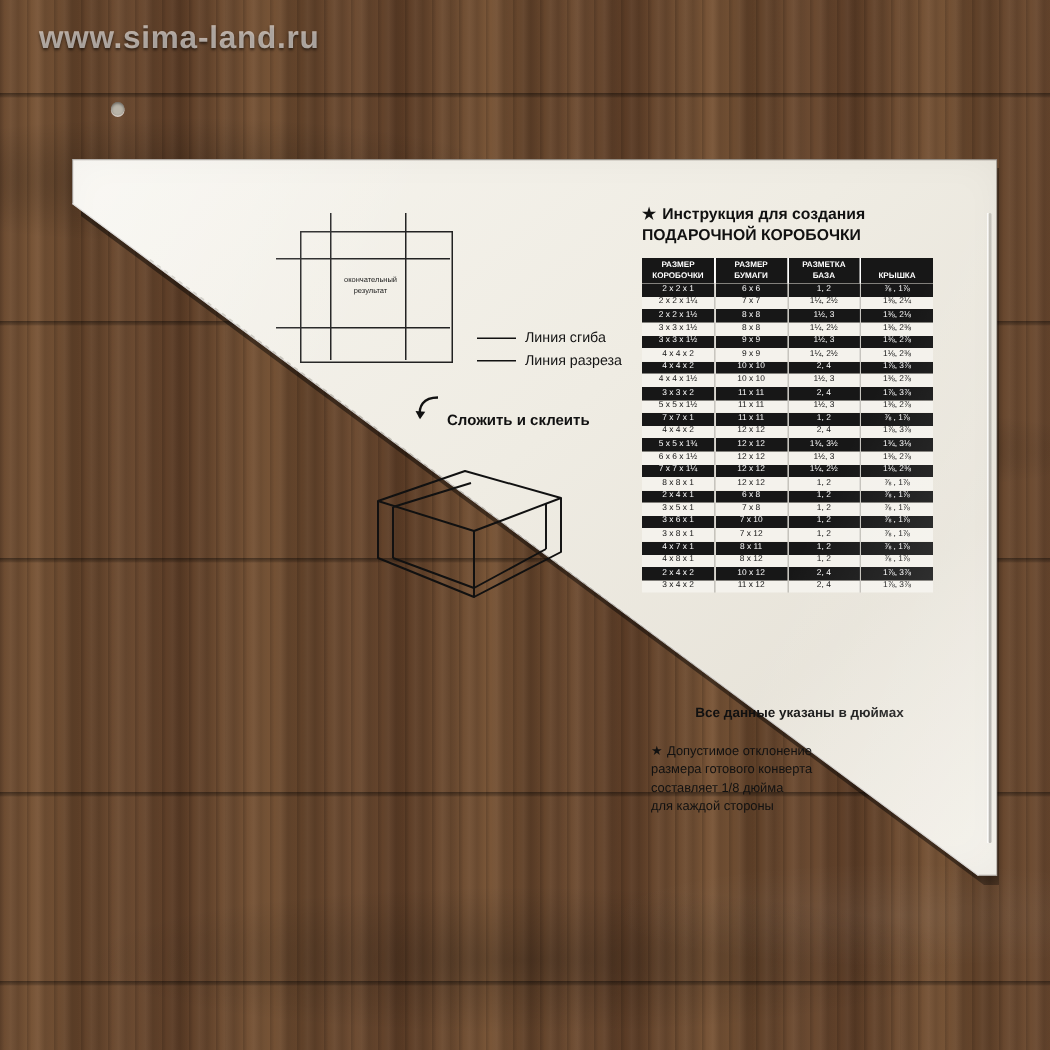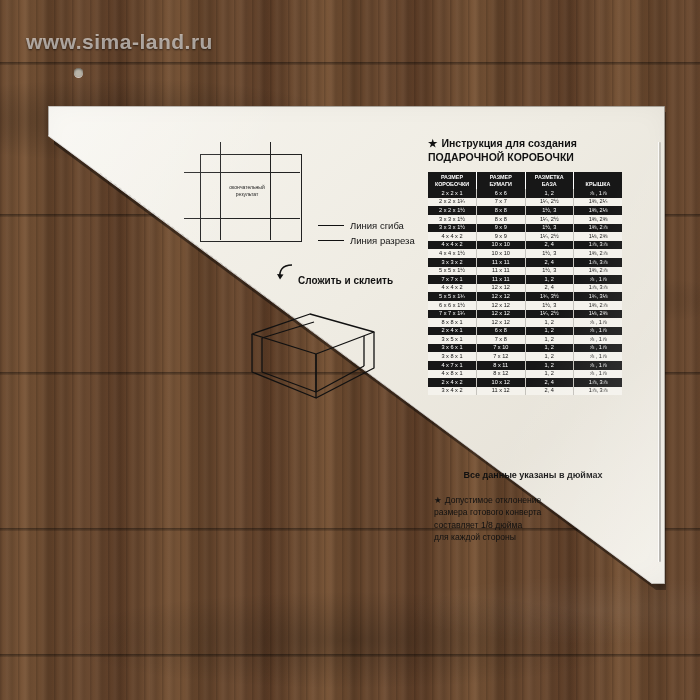--- a/index.html
+++ b/index.html
@@ -49,21 +49,20 @@
   .watermark {
     position: absolute;
     left: 26px;
     top: 14px;
     font-size: 21px;
     font-weight: bold;
     letter-spacing: .5px;
     color: rgba(255,255,255,0.58);
     text-shadow: 0 1px 2px rgba(0,0,0,0.55);
     white-space: nowrap;
-    margin-top: 16px;
   }
 
   
   .tool-shadow {
     position: absolute;
     left: 44px; top: 104px;
     width: 630px; height: 490px;
     background: rgba(0,0,0,0.45);
     filter: blur(7px);
     clip-path: polygon(10px 8px, 622px 8px, 622px 486px, 612px 486px, 10px 40px);

